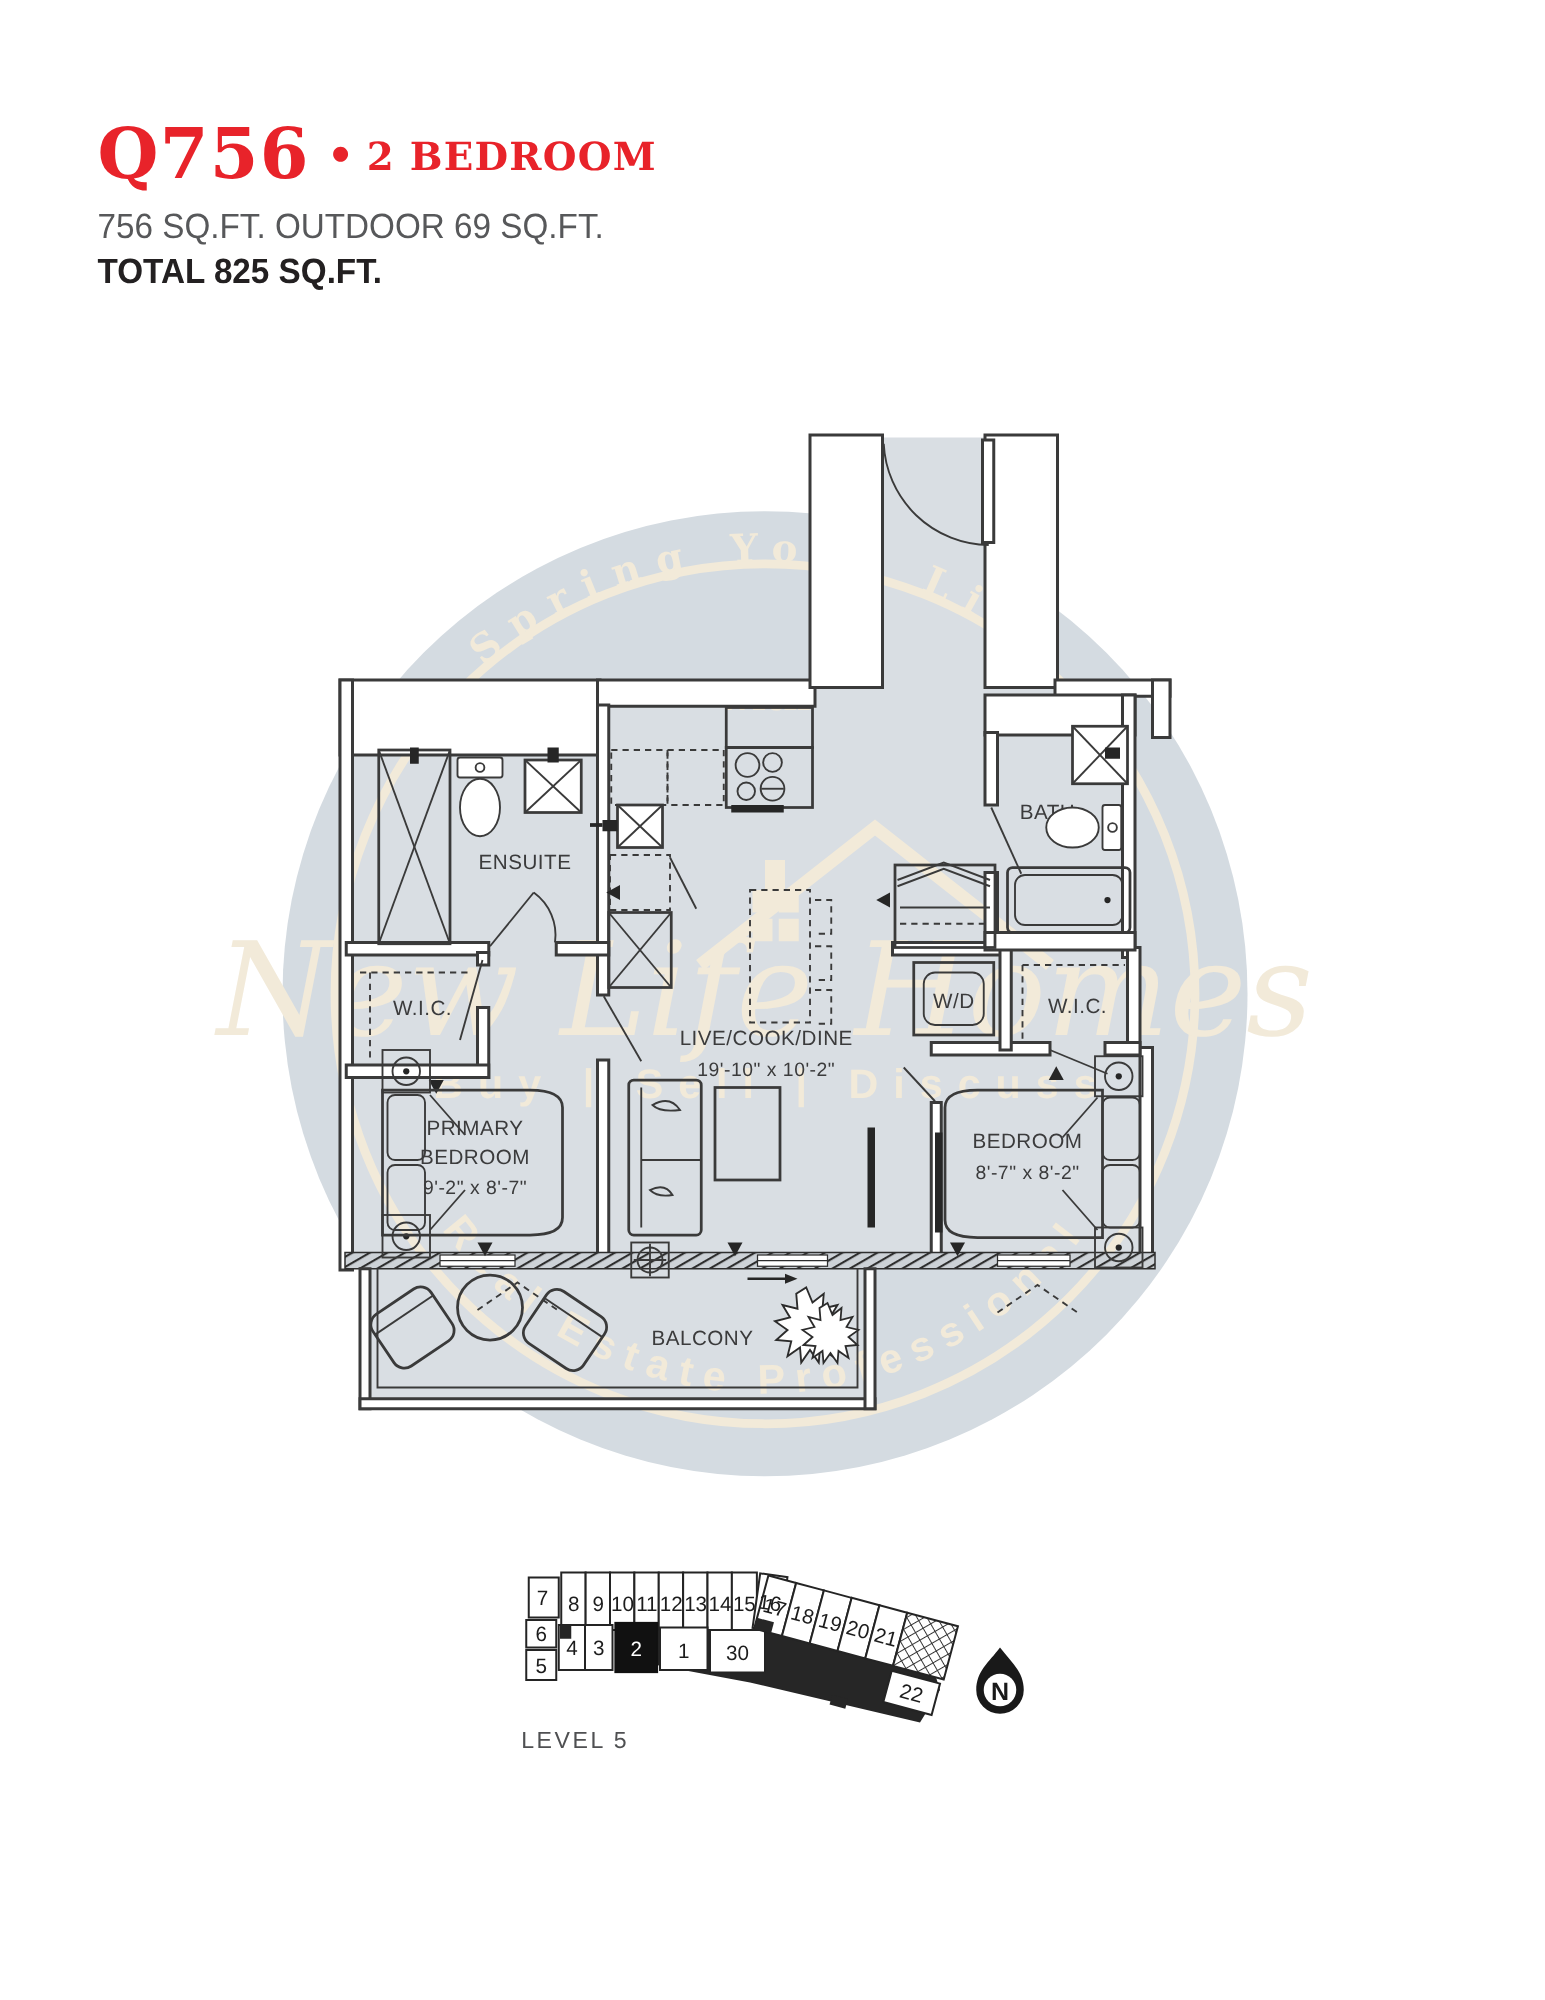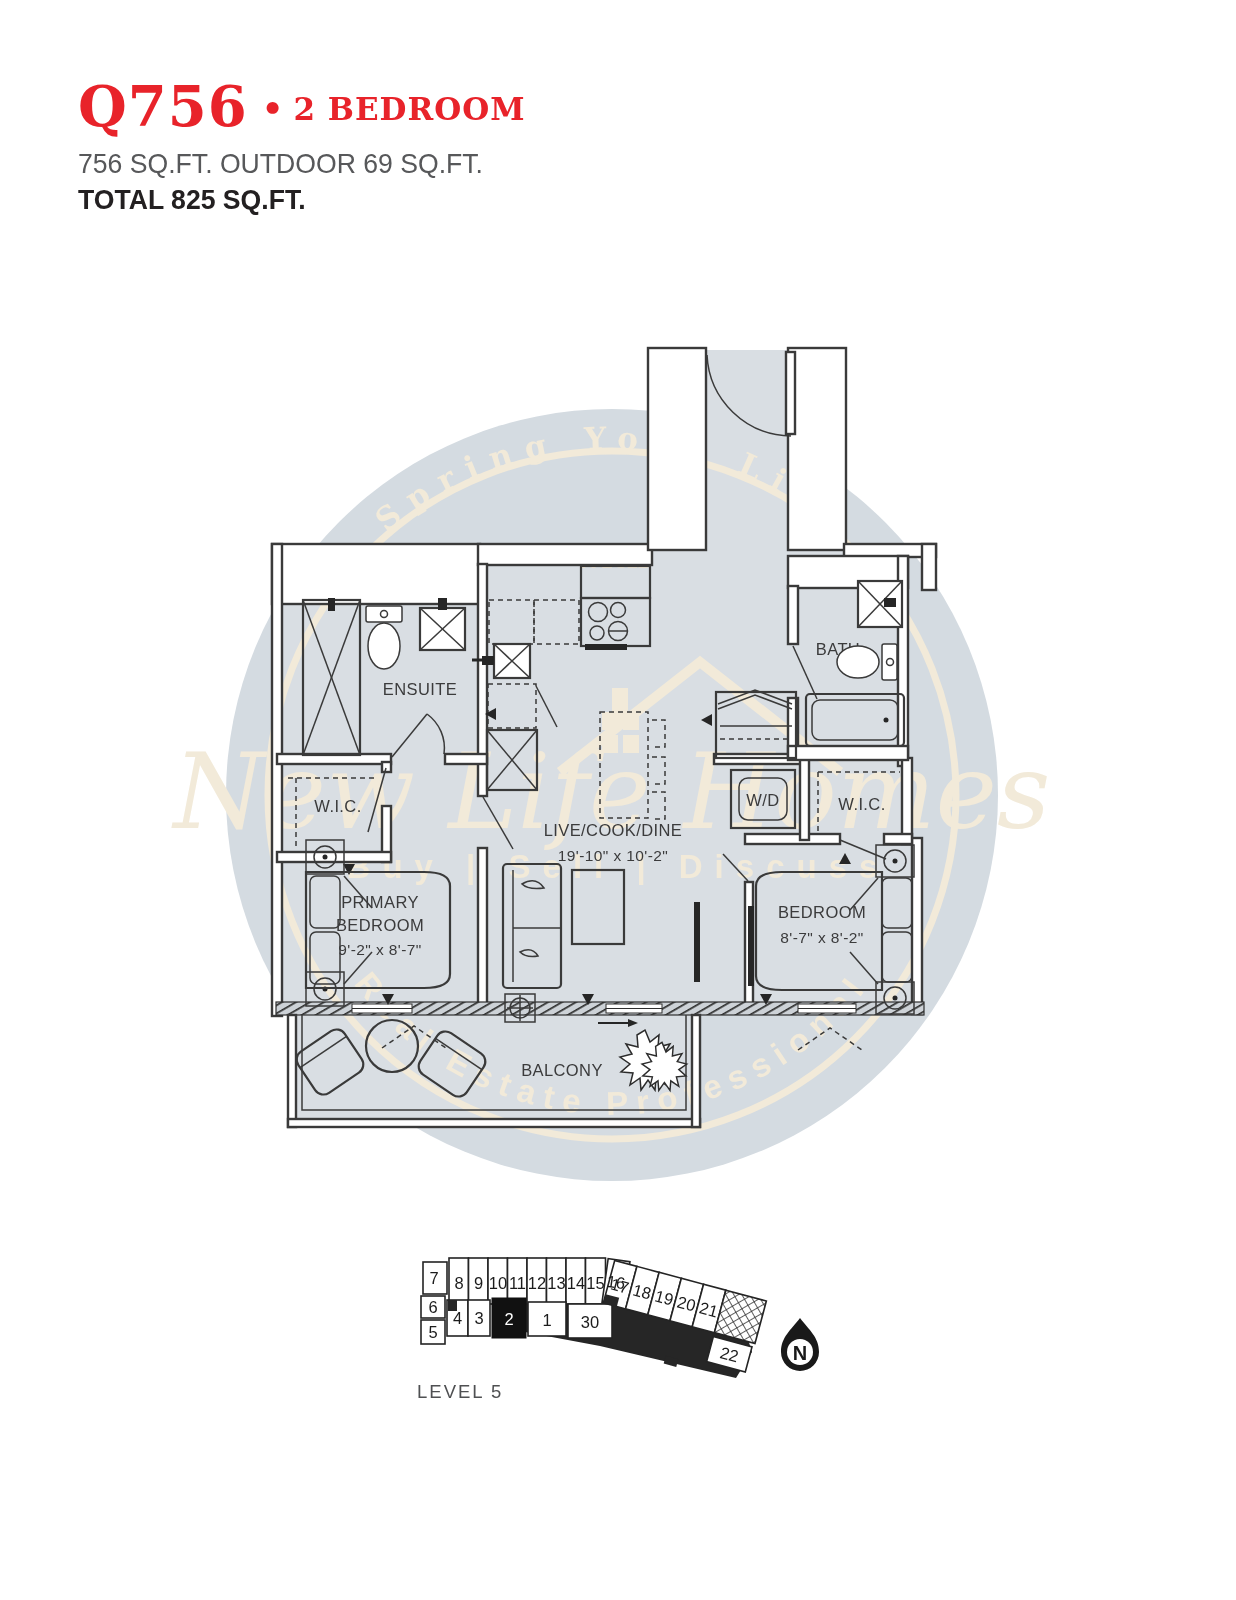--- a/index.html
+++ b/index.html
@@ -1,21 +1,21 @@
 <!DOCTYPE html>
 <html><head>
 <meta charset="utf-8">
 <style>
   html,body{margin:0;padding:0;background:#ffffff;}
   #page{position:relative;width:1236px;height:1600px;background:#ffffff;overflow:hidden;
         font-family:"Liberation Sans",sans-serif;}
   #planSvg{position:absolute;left:0;top:0;}
   
   .header{position:absolute;left:78px;top:78px;line-height:1;}
-  .title-row{white-space:nowrap;}
+  .title-row{white-space:nowrap;margin-top:17px;}
   .unit-code{font-family:"DejaVu Serif",serif;font-weight:bold;font-size:56px;color:#e8232a;letter-spacing:1px;}
   .dot-sep{font-family:"DejaVu Serif",serif;font-weight:bold;font-size:34px;color:#e8232a;margin:0 10px 0 14px;vertical-align:6px;}
   .unit-type{font-family:"DejaVu Serif",serif;font-weight:bold;font-size:31px;color:#e8232a;letter-spacing:1px;vertical-align:6px;}
   .area-line{margin-top:16px;font-size:28px;color:#57585a;transform:scaleX(.95);transform-origin:left;white-space:nowrap;}
   .total-line{margin-top:8px;font-size:28px;font-weight:bold;color:#232021;transform:scaleX(.95);transform-origin:left;white-space:nowrap;}
   
   .wl{fill:#ffffff;stroke:#3a3a3a;stroke-width:2.4;}
   .ln{fill:none;stroke:#3a3a3a;stroke-width:2.2;}
   .lnw{fill:#ffffff;stroke:#3a3a3a;stroke-width:2.2;}
   .thin{stroke-width:1.5;}

